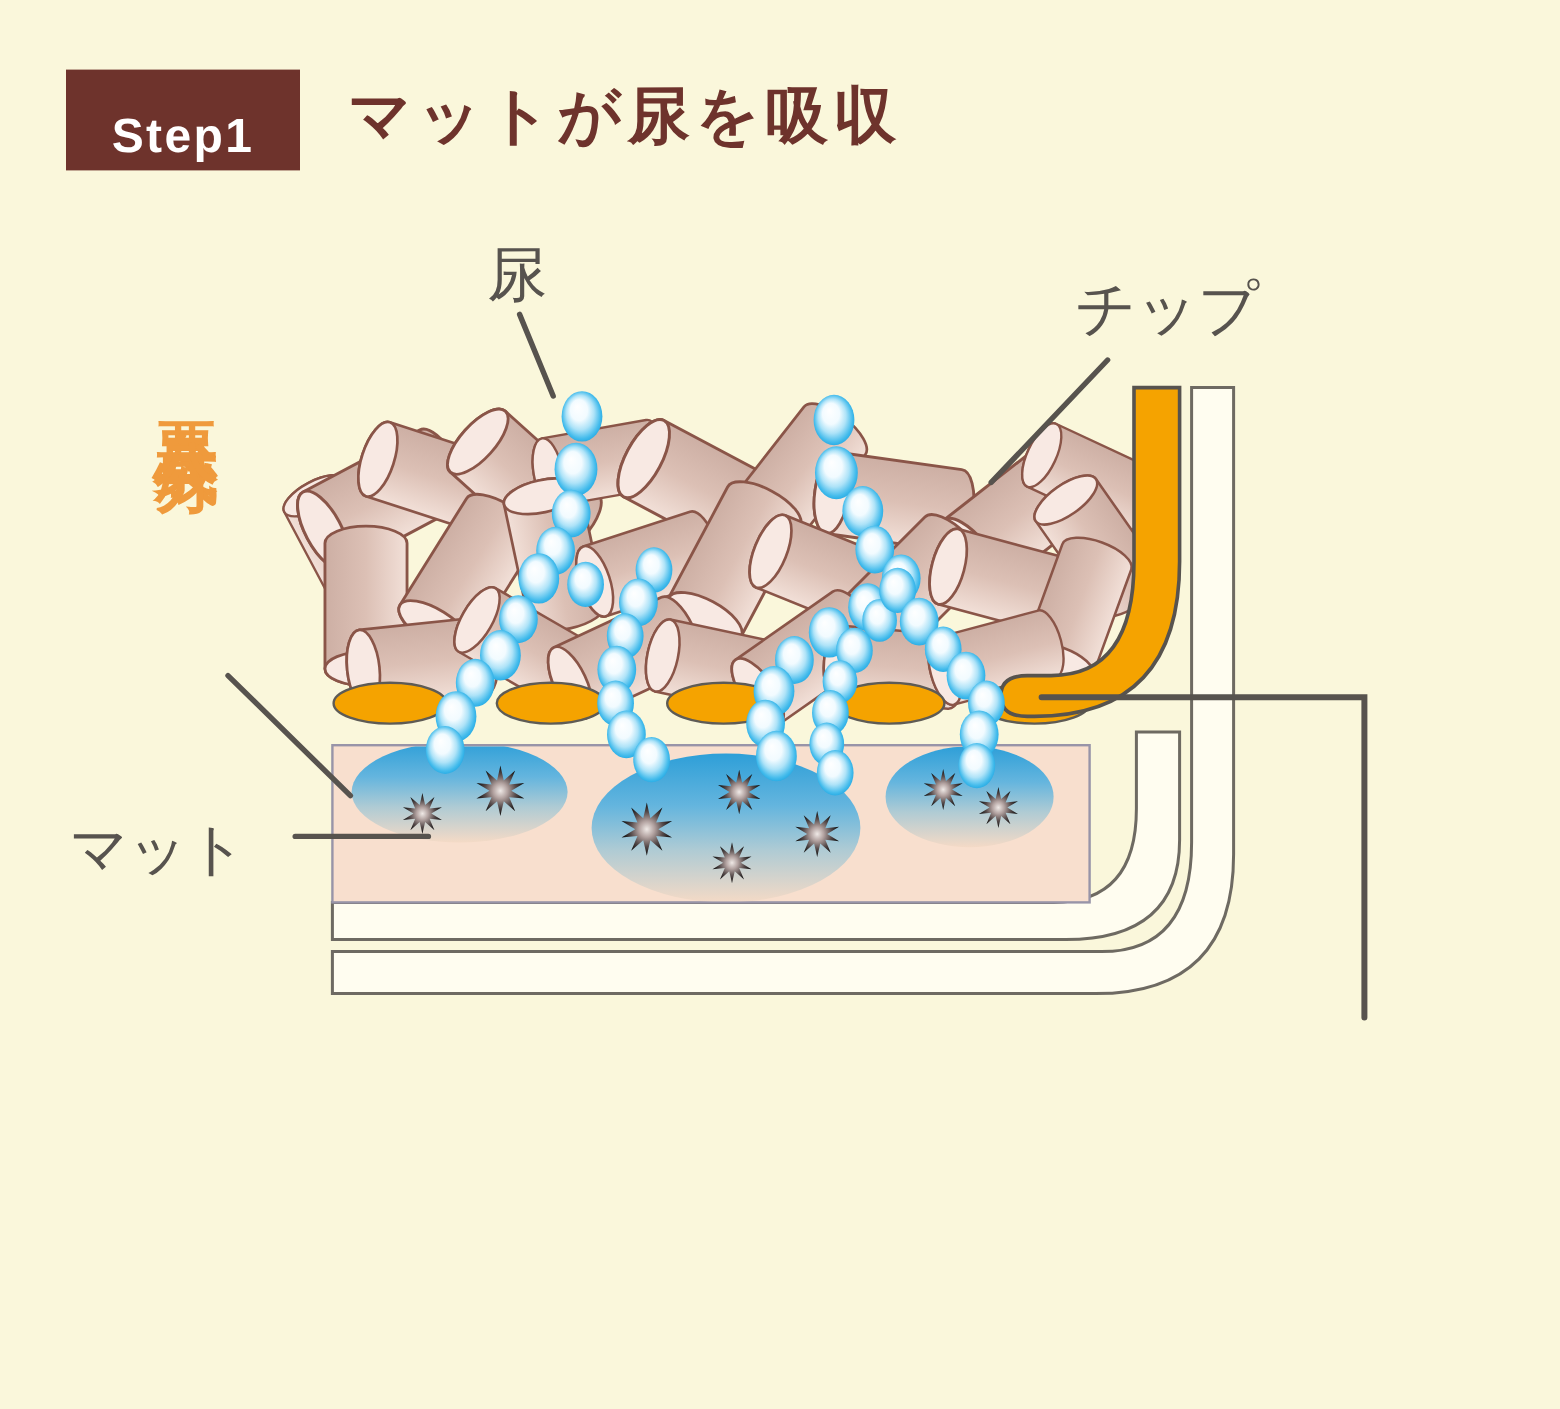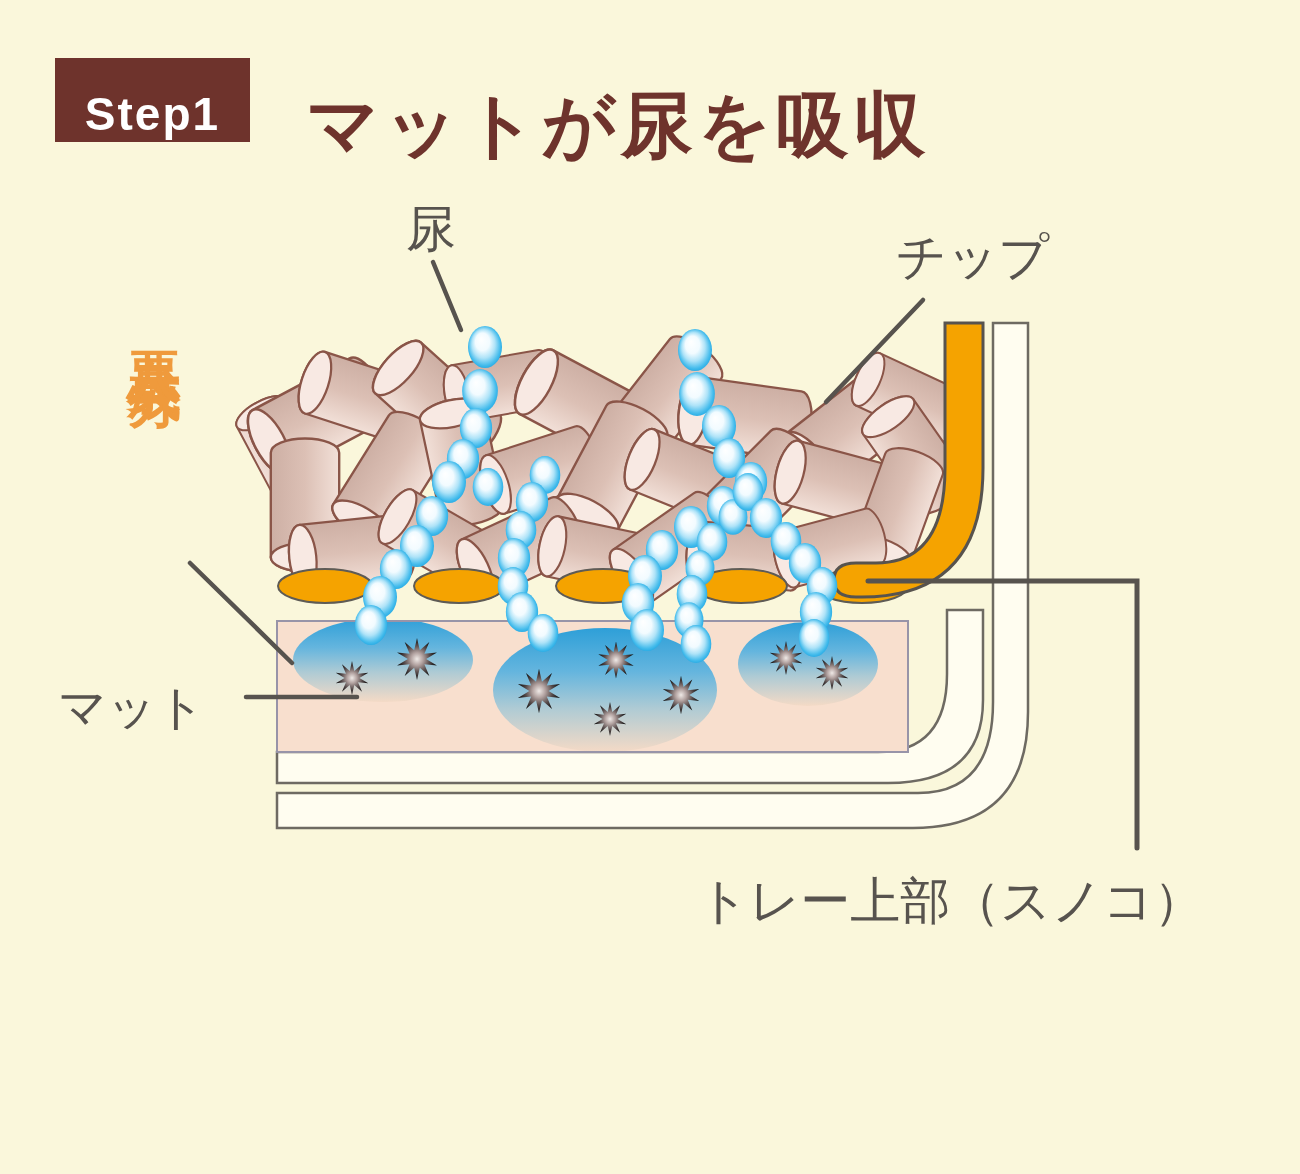--- a/index.html
+++ b/index.html
@@ -1,21 +1,21 @@
 <!DOCTYPE html>
 <html><head>
 <meta charset="utf-8">
 <style>
   html,body{margin:0;padding:0;}
   body{font-family:"Liberation Sans", sans-serif;}
   .page{position:relative;width:1300px;height:1174px;background:#FAF7DB;overflow:hidden;}
   .badge{position:absolute;left:55px;top:58px;width:195px;height:84px;background:#6E332C;
          display:flex;align-items:center;justify-content:center;}
-  .badge span{color:#FFFFFF;font-size:46px;font-weight:bold;letter-spacing:2px;margin-top:28px;}
-  .title{position:absolute;left:290px;top:62px;margin:16px;color:#6E332C;font-size:72px;
+  .badge span{color:#FFFFFF;font-size:40px;font-weight:bold;letter-spacing:2px;margin-top:28px;}
+  .title{position:absolute;left:290px;top:62px;margin:0;color:#6E332C;font-size:52px;
          font-weight:bold;letter-spacing:5px;white-space:nowrap;}
   .diagram-svg{position:absolute;left:0;top:0;}
   .lbl{position:absolute;color:#57534E;white-space:nowrap;}
   .lbl-urine{left:406px;top:196px;font-size:50px;}
   .lbl-chip{left:896px;top:224px;font-size:50px;}
   .lbl-odor{left:118px;top:308px;font-size:54px;font-weight:bold;color:#EF9A3C;
             writing-mode:vertical-rl;text-orientation:upright;letter-spacing:8px;}
   .lbl-mat{left:58px;top:676px;font-size:48px;}
   .lbl-tray{left:698px;top:868px;font-size:50px;}
   .caption{position:absolute;left:36px;top:976px;color:#5B5752;font-size:52px;
@@ -185,15 +185,14 @@
 
   <div class="badge">
     <span>Step1</span>
   </div>
   <h1 class="title">マットが尿を吸収</h1>
 
   <div class="lbl lbl-urine">尿</div>
   <div class="lbl lbl-chip">チップ</div>
   <div class="lbl lbl-odor">悪臭成分</div>
   <div class="lbl lbl-mat">マット</div>
-  <div class="lbl lbl-tray">トレー上部（スノコ）</div>
 
 </div>
 
 </body></html>

